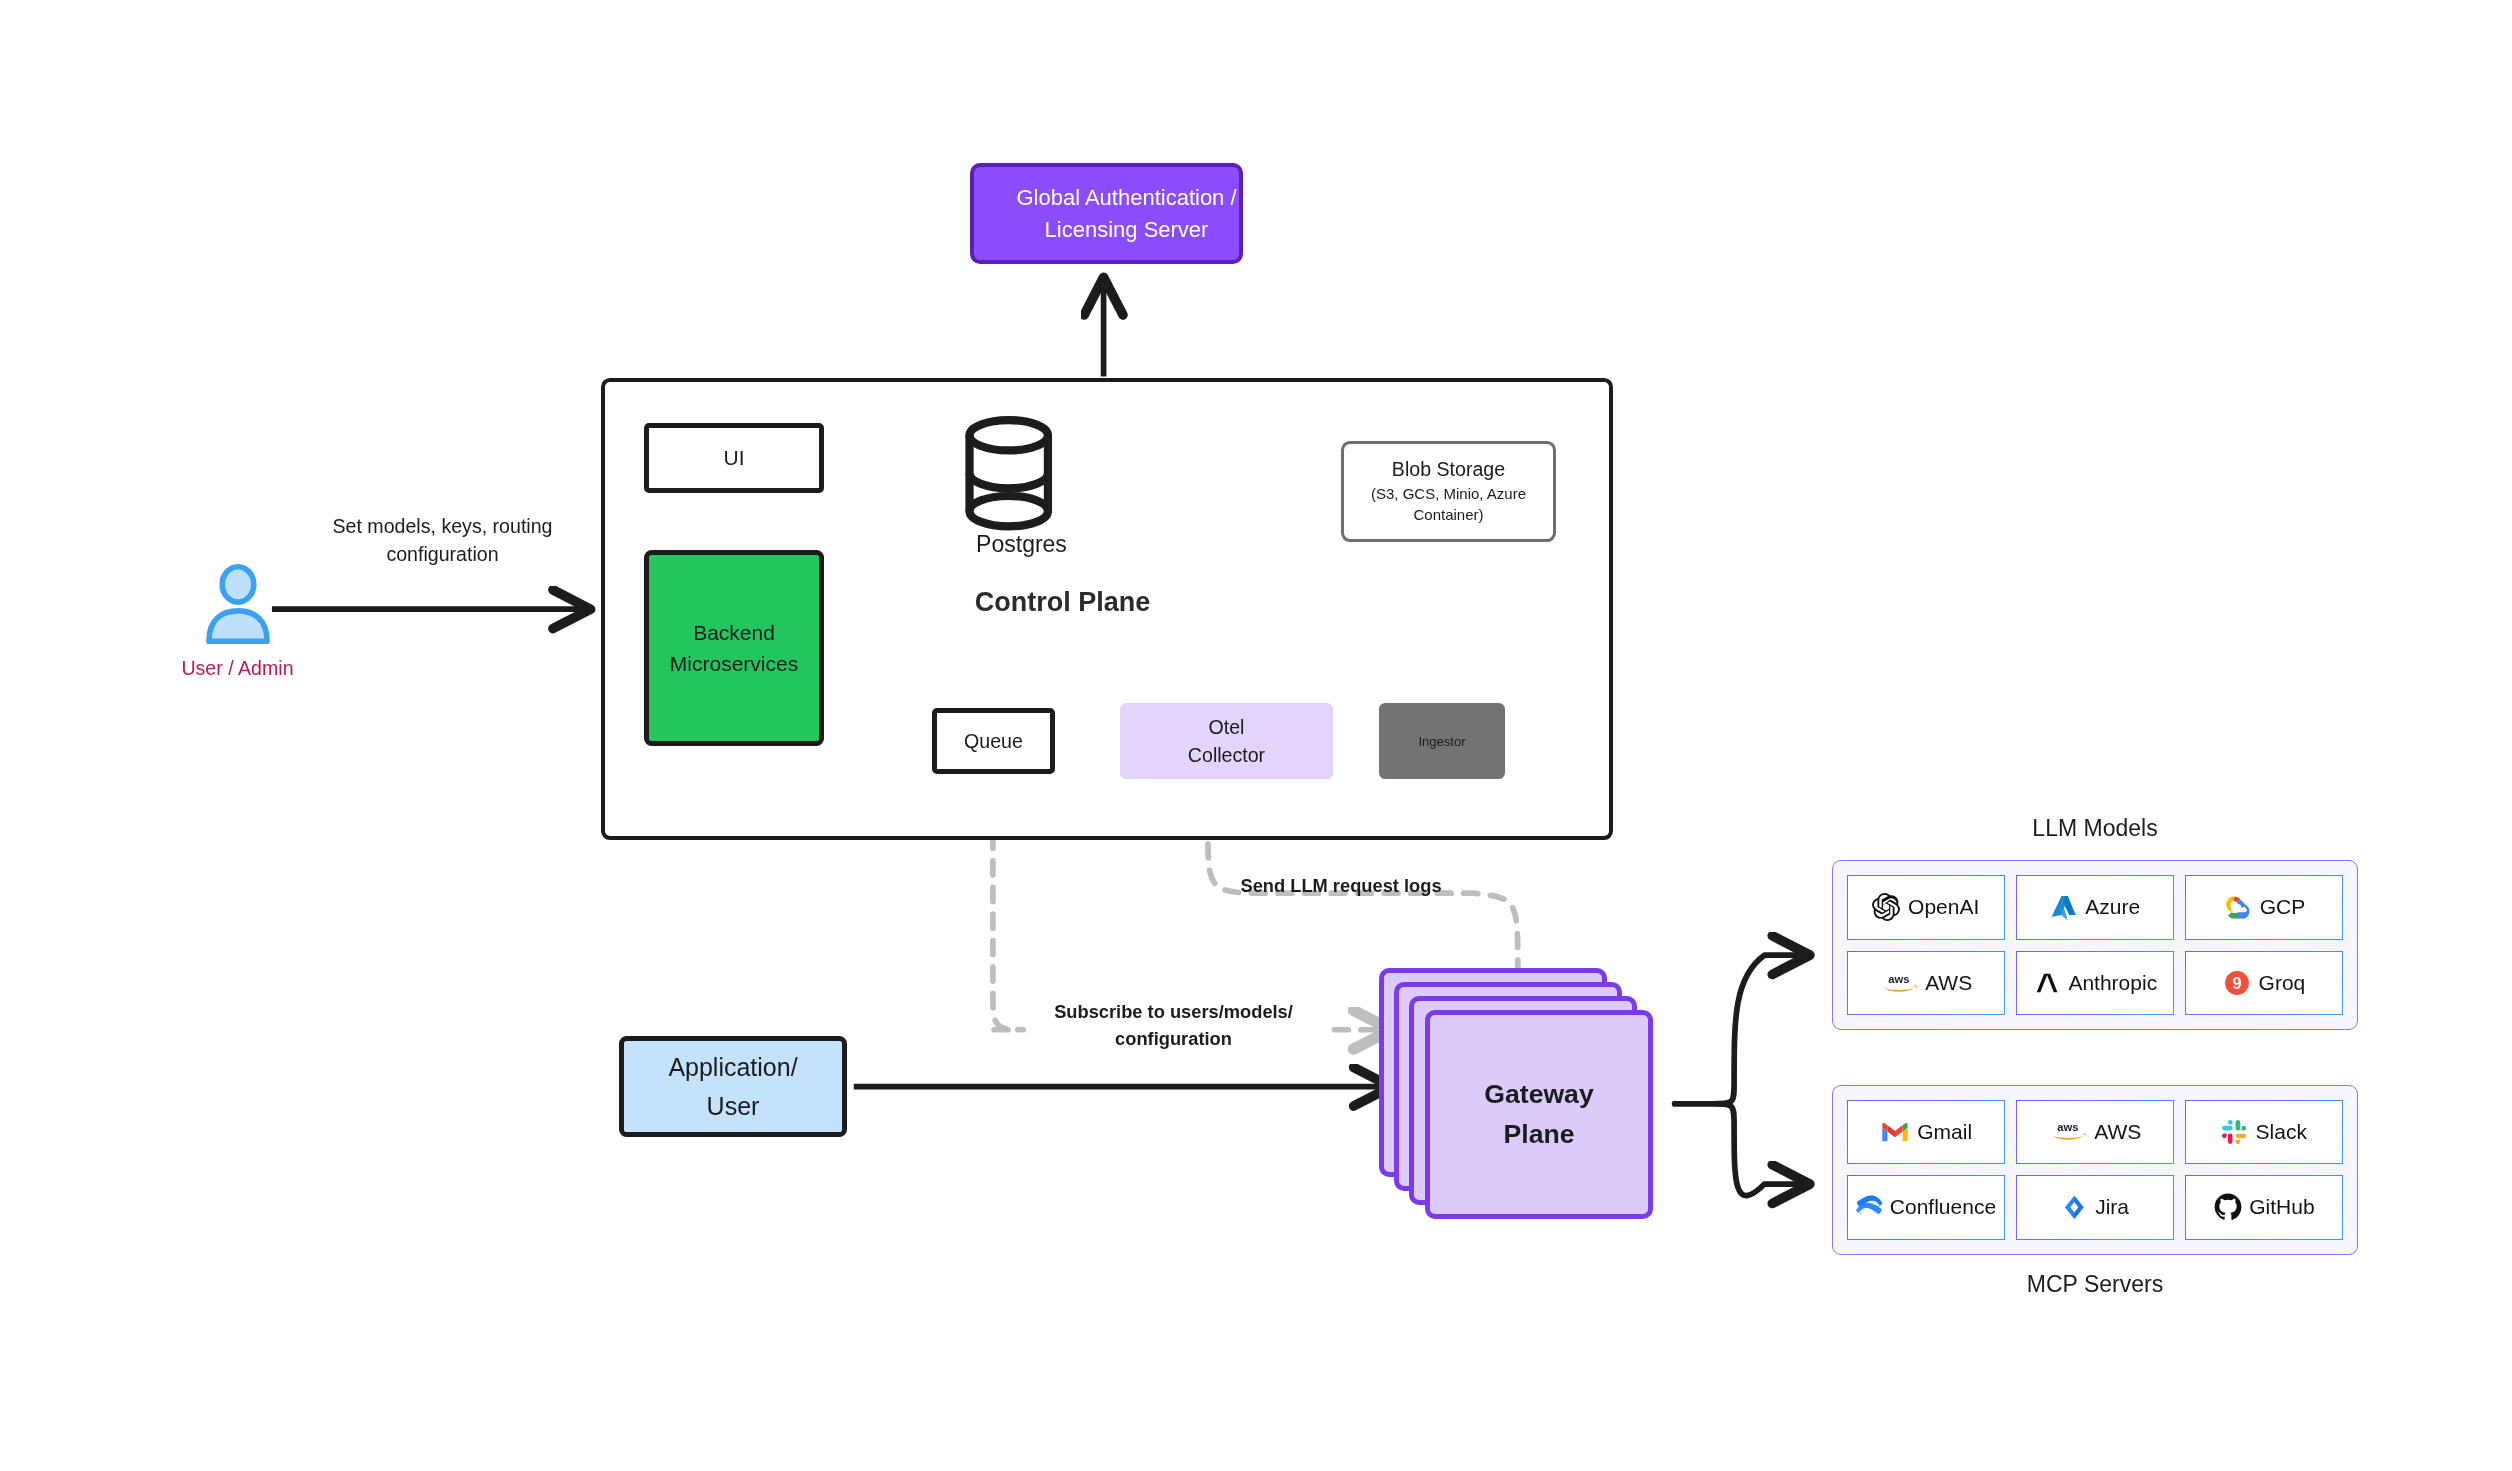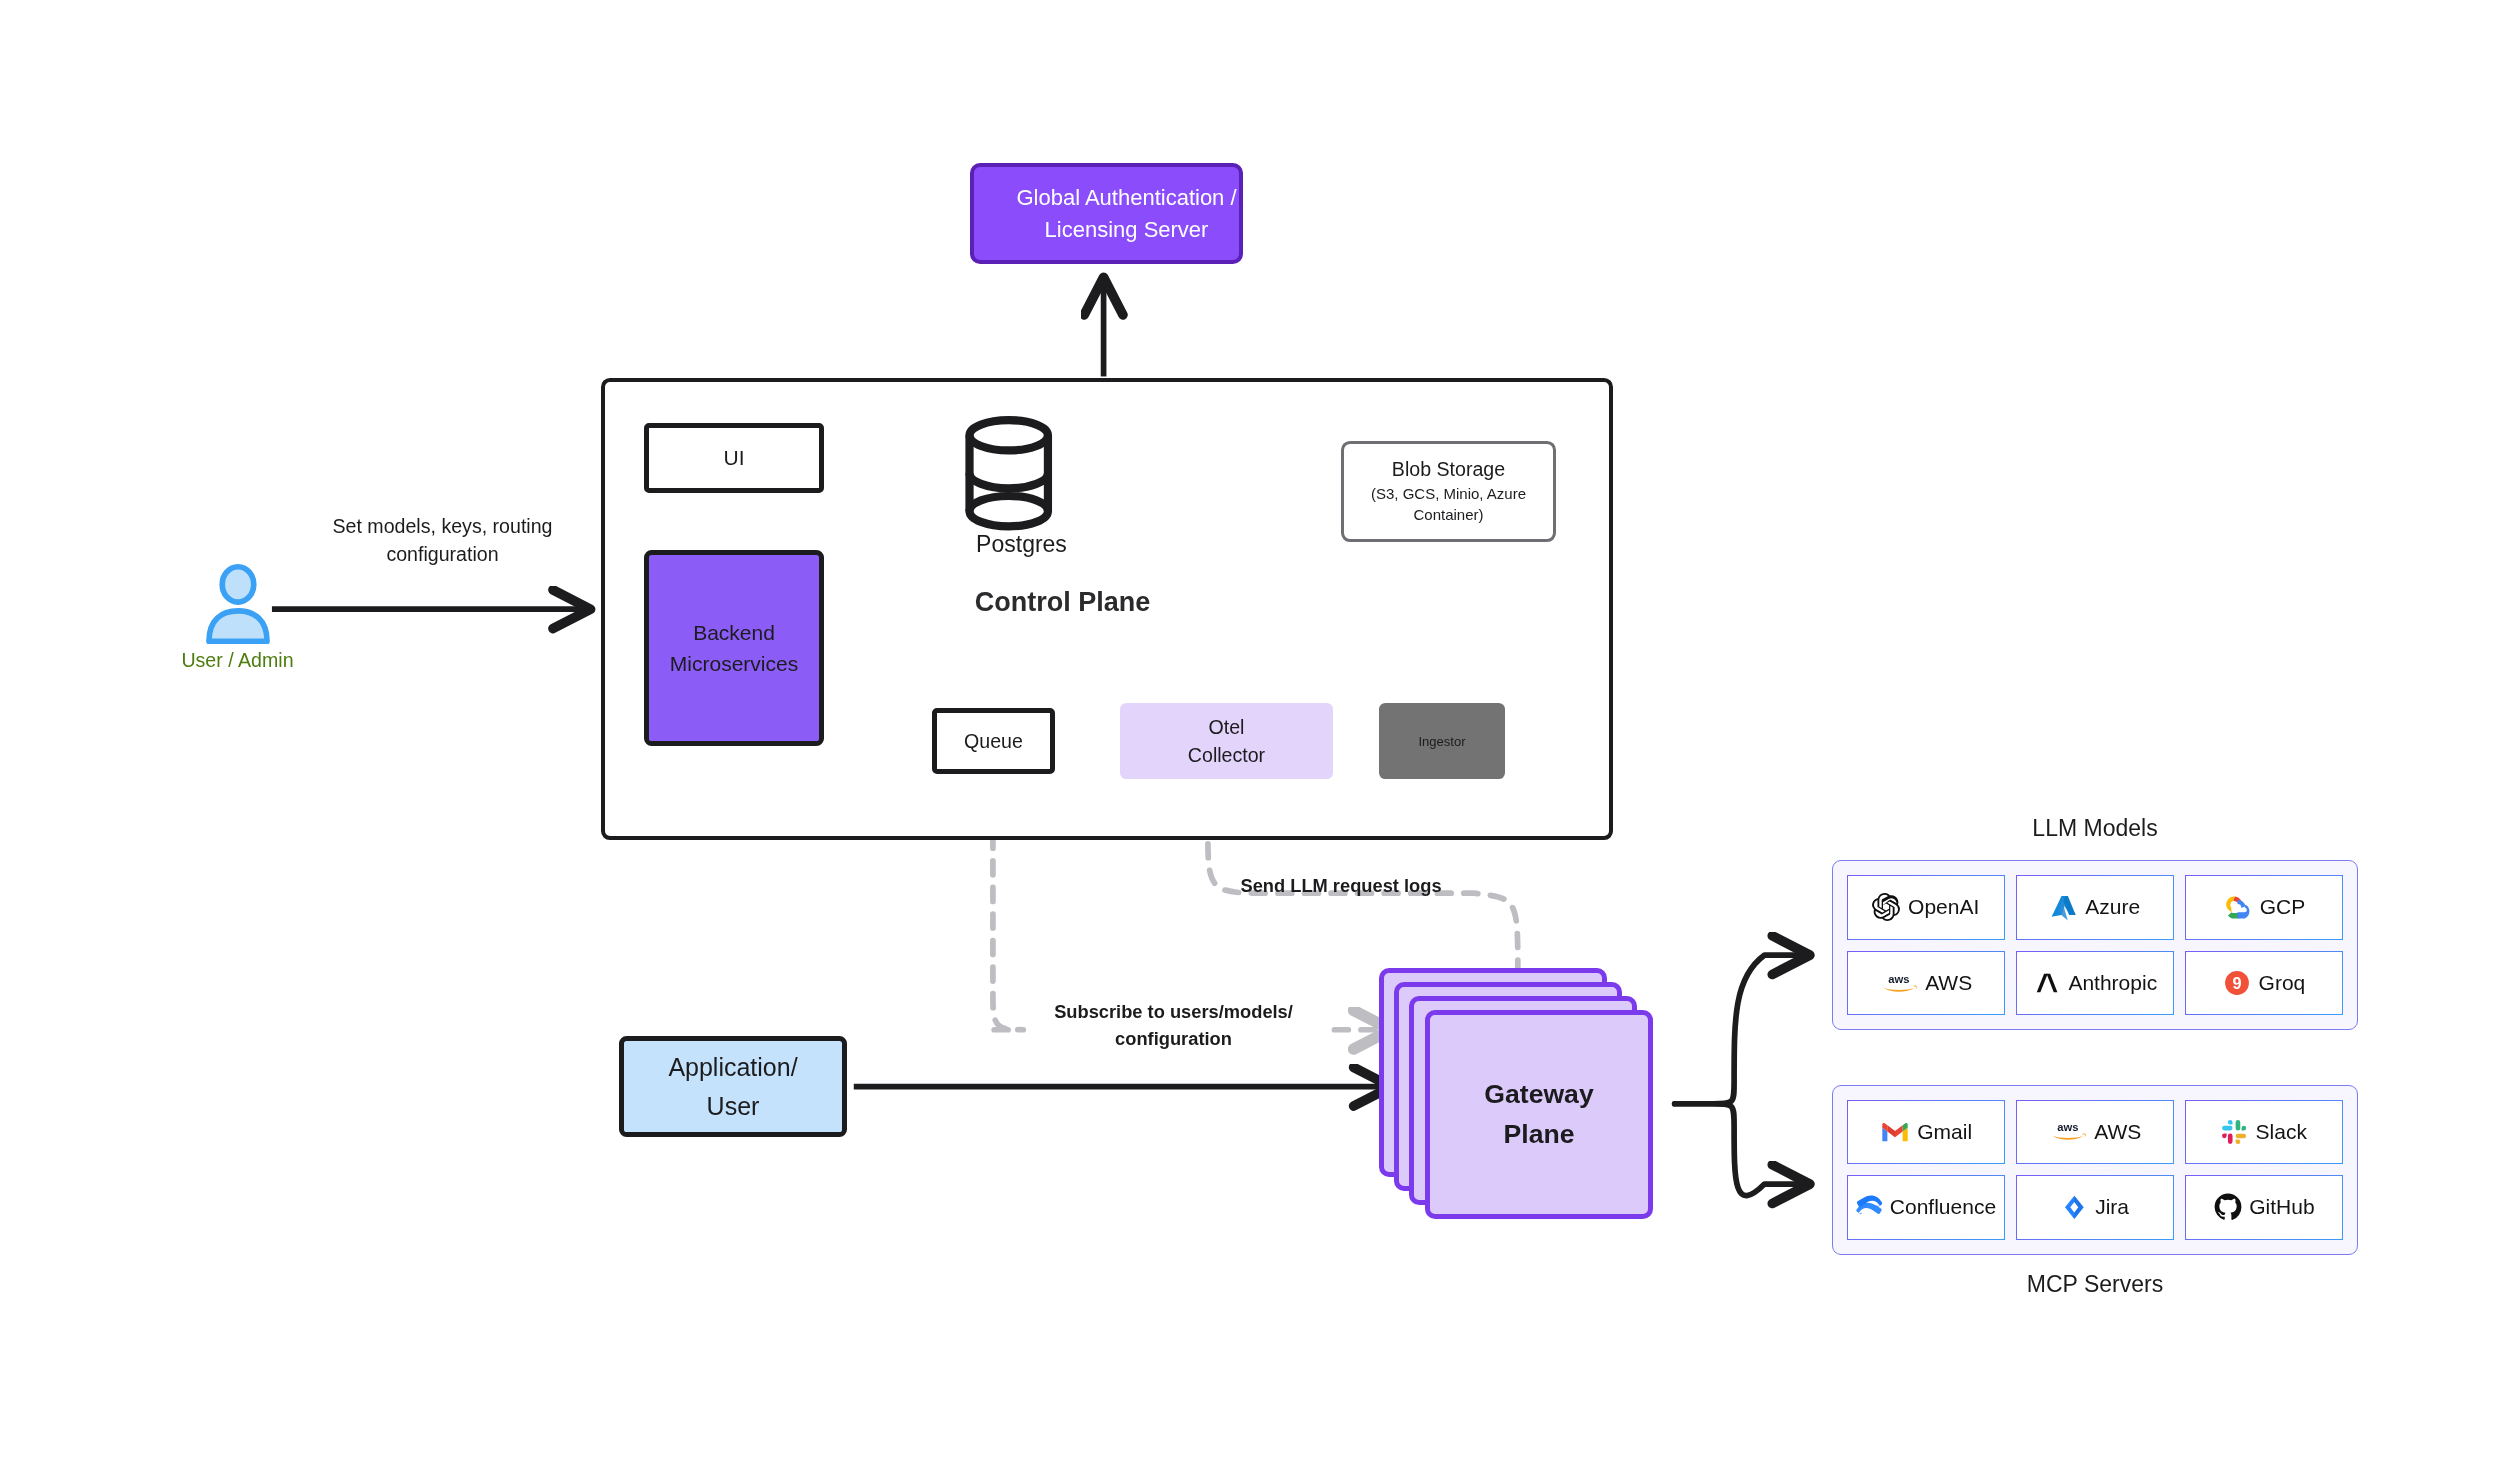--- a/index.html
+++ b/index.html
@@ -15,39 +15,39 @@
             border:4.4px solid #5B21B6;border-radius:10px;color:#fff;font-size:22px;line-height:1.45;padding-left:40px;}
 
   
   #control-plane{left:601px;top:378px;width:1012px;height:462px;background:#fff;
                  border:4.4px solid #1C1C1E;border-radius:8.9px;}
   #control-plane-title{position:absolute;left:936px;top:587px;width:253px;text-align:center;
         font-size:27px;font-weight:bold;color:#2B2B2E;}
 
   #ui-box{left:644px;top:423px;width:180px;height:70px;background:#fff;
           border:5px solid #1C1C1E;border-radius:5px;font-size:21px;color:#1C1C1E;}
-  #backend-box{left:644px;top:550px;width:180px;height:196px;background:#8b5cf6;
+  #backend-box{left:644px;top:550px;width:180px;height:196px;background:#22c55e;
           border:5px solid #1C1C1E;border-radius:7.6px;font-size:21px;color:#1C1C1E;line-height:1.5;}
   #queue-box{left:932px;top:708px;width:123px;height:66px;background:#fff;
           border:5px solid #1C1C1E;border-radius:5px;font-size:19.6px;color:#1C1C1E;}
   #postgres-label{position:absolute;left:917px;top:531px;width:209px;text-align:center;
           font-size:23px;color:#1C1C1E;}
   #blob-box{left:1341px;top:441px;width:215px;height:101px;background:#fff;
           border:3.8px solid #6E6E73;border-radius:8.9px;color:#1C1C1E;}
   #blob-box .t1{font-size:19.6px;margin-bottom:3.2px;}
   #blob-box .t2{font-size:15px;line-height:1.38;}
   #otel-box{left:1120px;top:703px;width:213px;height:76px;background:#E2D4FB;
           border-radius:6.3px;font-size:19.6px;color:#1C1C1E;line-height:1.45;}
   #ingestor-box{left:1379px;top:703px;width:126px;height:76px;background:#737373;
           border-radius:6.3px;font-size:13px;color:#1C1C1E;}
 
   
   #user-admin-wrap{position:absolute;left:168px;top:563px;width:139px;
           display:flex;flex-direction:column;align-items:center;}
-  #user-admin-label{margin-top:4px;font-size:19.6px;color:#4d7c0f;white-space:nowrap;}
+  #user-admin-label{margin-top:12px;font-size:19.6px;color:#be185d;white-space:nowrap;}
   #set-models-label{position:absolute;left:297px;top:512px;width:291px;text-align:center;
           font-size:19.6px;color:#1C1C1E;line-height:1.45;}
 
   
   #app-user-box{left:619px;top:1036px;width:228px;height:101px;background:#C4E2FB;
           border:5.7px solid #1C1C1E;border-radius:7.6px;font-size:25px;color:#1C1C1E;line-height:1.55;}
 
   
   #gateway-stack{position:absolute;left:1379px;top:968px;width:297px;height:253px;padding-left:39px;}
   .gw-card{position:absolute;width:228px;height:209px;background:#DCCBFA;

